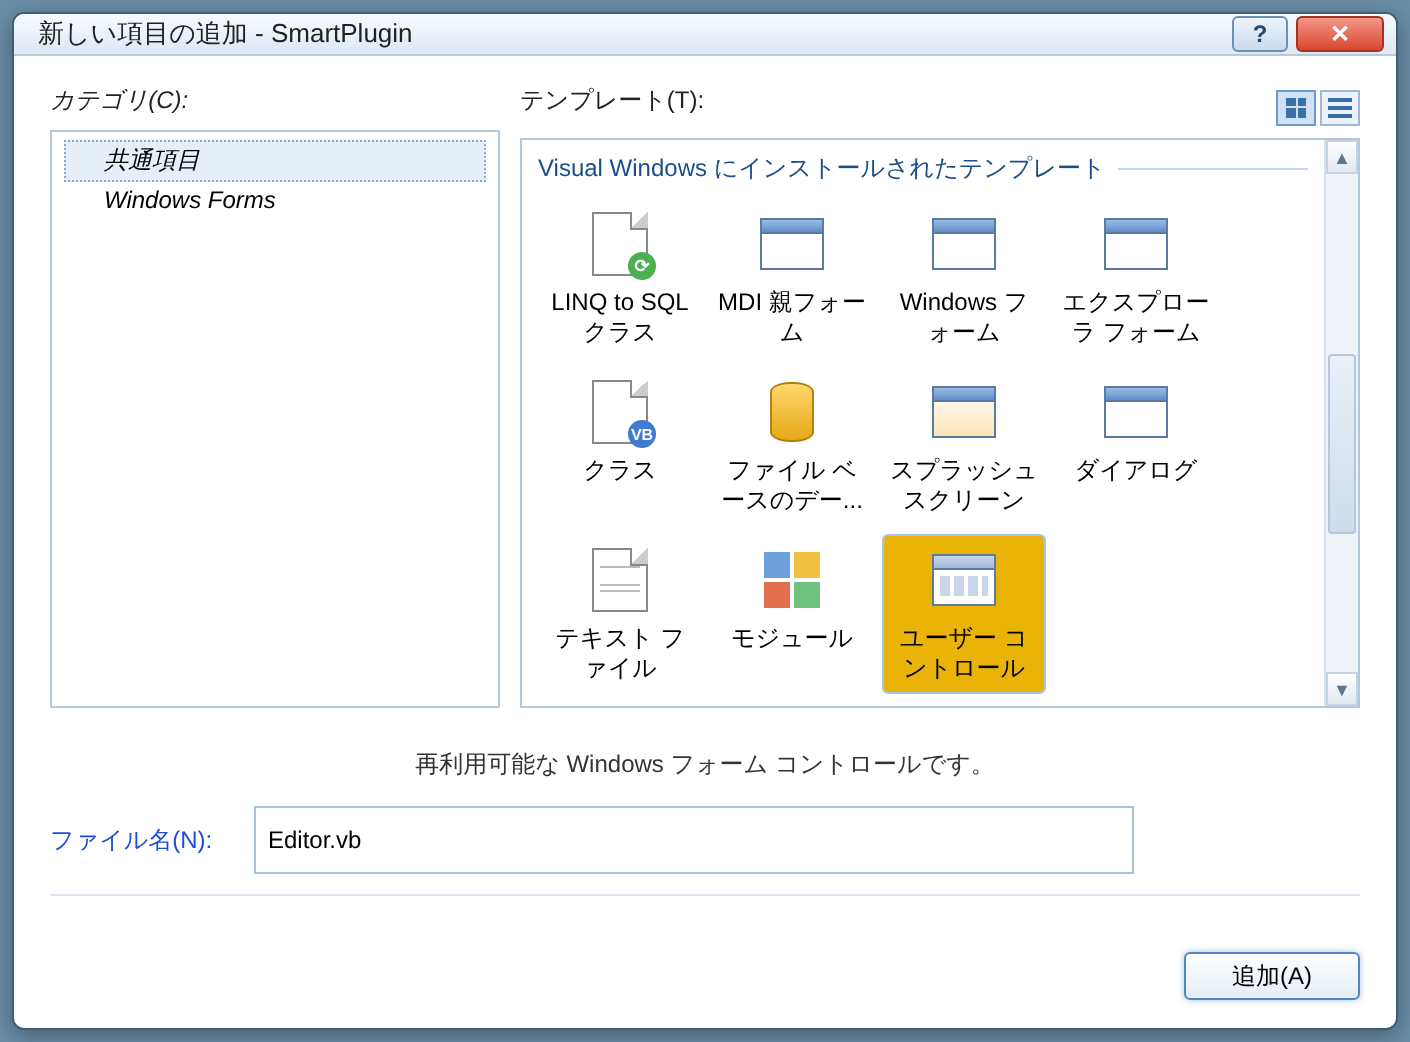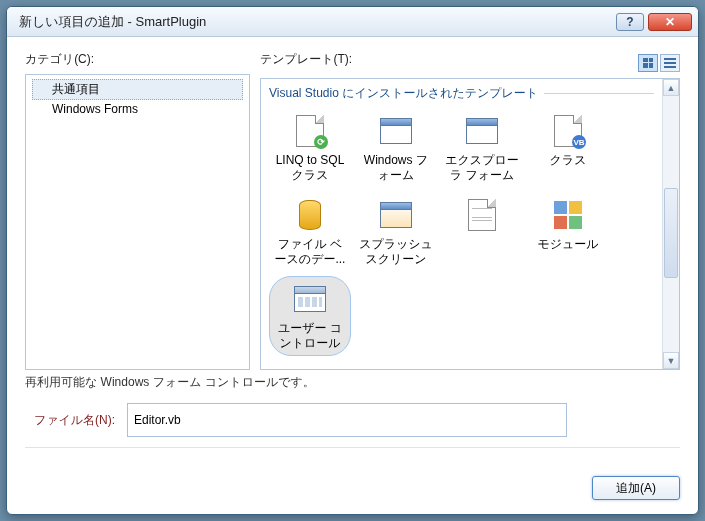--- a/index.html
+++ b/index.html
@@ -5,52 +5,52 @@
 * { box-sizing: border-box; margin: 0; padding: 0; font-family: "Meiryo UI", "Segoe UI", sans-serif; font-size: 12px; }
 body { background: #6b8ea8; padding: 6px; }
 .window { width: 693px; height: 509px; background: #fff; border: 1px solid #3a5f7a; border-radius: 6px; box-shadow: 0 3px 12px rgba(0,0,0,.35); overflow: hidden; display: flex; flex-direction: column; }
 .titlebar { height: 30px; background: linear-gradient(#f7fbff, #dde8f4); display: flex; align-items: center; padding: 0 6px 0 12px; border-bottom: 1px solid #b8c9da; justify-content: flex-end; }
 .titlebar .title { flex: 1; color: #222; font-size: 13px; }
 .titlebar .btns { display: flex; gap: 4px; }
 .tbtn { width: 28px; height: 18px; border: 1px solid #6d8eb0; border-radius: 3px; background: linear-gradient(#eef4fb,#c9dbef); display: flex; align-items: center; justify-content: center; color: #2b4a6b; font-weight: bold; }
 .tbtn.close { width: 44px; background: linear-gradient(#f39688,#d9472f); border-color: #a63220; color: #fff; }
 .inner { flex: 1; padding: 14px 18px; display: flex; flex-direction: column; }
 .top { flex: 1; display: flex; gap: 10px; min-height: 0; }
-.left { width: 225px; display: flex; flex-direction: column; }
+.left { width: 225px; display: flex; flex-direction: column; font-style: italic; }
 .right { flex: 1; display: flex; flex-direction: column; min-width: 0; }
 .sec-label { color: #222; margin-bottom: 6px; }
 .view-btns { display: flex; gap: 2px; }
 .vbtn { width: 20px; height: 18px; border: 1px solid #9db8d6; background: #e9f1fb; display: flex; align-items: center; justify-content: center; }
 .vbtn.active { background: #cfe3f8; border-color: #6f9bcd; }
 .vbtn .grid { width: 10px; height: 10px; display: grid; grid-template: 1fr 1fr / 1fr 1fr; gap: 1px; }
 .vbtn .grid div { background: #3b6ea5; }
 .vbtn .lines { width: 12px; display: flex; flex-direction: column; gap: 2px; }
 .vbtn .lines div { height: 2px; background: #3b6ea5; }
 .tree { flex: 1; border: 1px solid #b3c7de; background: #fff; padding: 4px 6px; overflow: auto; }
 .tree-item { padding: 2px 4px; cursor: default; }
 .tree-item.sel { background: #e6eef8; border: 1px dotted #8aa9cc; padding: 1px 19px; }
 .tree-sub { padding: 2px 4px 2px 20px; }
 .right-top { display: flex; justify-content: space-between; align-items: center; margin-bottom: 4px; gap: 24px; }
 .tpl { flex: 1; border: 1px solid #b3c7de; background: #fff; position: relative; display: flex; min-height: 0; }
 .tpl-scroll { flex: 1; overflow: hidden; padding: 6px 8px; }
 .group-head { color: #1a4e8a; display: flex; align-items: center; gap: 6px; margin-bottom: 6px; }
 .group-head .line { flex: 1; height: 1px; background: #c6d6e9; }
 .items { display: flex; flex-wrap: wrap; gap: 4px 4px; }
 .item { width: 82px; display: flex; flex-direction: column; align-items: center; text-align: center; padding: 4px 2px; border: 1px solid transparent; border-radius: 3px; }
-.item.sel { background: #e5e5e5; border-color: #a3c7f0; border-radius: 22px; }
+.item.sel { background: #eab308; border-color: #a3c7f0; }
 .item .ico { width: 36px; height: 36px; margin-bottom: 4px; display: flex; align-items: center; justify-content: center; }
 .item .lbl { line-height: 1.25; word-break: break-word; }
 .scrollbar { width: 17px; background: #f0f3f7; border-left: 1px solid #d8e0ea; display: flex; flex-direction: column; }
 .sb-btn { height: 17px; background: linear-gradient(#fdfefe,#e2e9f2); border: 1px solid #c7d3e2; display: flex; align-items: center; justify-content: center; font-size: 9px; color: #5b7593; }
 .sb-track { flex: 1; position: relative; }
 .sb-thumb { position: absolute; left: 1px; right: 1px; top: 36%; height: 90px; background: linear-gradient(#eaf0f8,#cfdcee); border: 1px solid #b6c7dd; border-radius: 2px; }
 hr.sep { border: none; border-top: 1px solid #dbe4ef; margin: 10px 0; }
-.desc { color: #333; margin-top: 4px; }
+.desc { color: #333; margin-top: 20px; text-align: center; }
 .file-row { display: flex; align-items: center; gap: 12px; margin-top: 12px; }
-.file-row label { color: #7f1d1d; width: 90px; text-align: right; }
+.file-row label { color: #1d4ed8; width: 90px; }
 .file-row input { flex: 1; max-width: 440px; height: 22px; padding: 16px 6px; border: 1px solid #abc1db; background: #fff; font-size: 12px; }
 .footer { display: flex; justify-content: flex-end; gap: 8px; margin-top: 18px; }
 .btn { min-width: 88px; height: 24px; border: 1px solid #8aa9cc; background: linear-gradient(#fdfefe,#e5edf6); border-radius: 3px; padding: 0 12px; }
 .btn.primary { border-color: #4e86c7; box-shadow: 0 0 3px rgba(78,134,199,.5); }
 
 
 .icon-doc { width: 28px; height: 32px; background: #fff; border: 1px solid #888; position: relative; }
 .icon-doc::after { content: ""; position: absolute; right: -1px; top: -1px; width: 8px; height: 8px; background: linear-gradient(135deg,#fff 50%,#ccc 50%); border-left: 1px solid #888; border-bottom: 1px solid #888; }
 .badge { position: absolute; display: flex; align-items: center; justify-content: center; font-size: 9px; font-weight: bold; border-radius: 50%; }
 .icon-form { width: 32px; height: 26px; border: 1px solid #5a7aa0; background: #fff; position: relative; }
@@ -98,39 +98,47 @@
                   <div></div>
                   <div></div>
                 </div>
               </div>
           </div>
         </div>
 
         <div class="tpl">
           <div class="tpl-scroll">
             <div class="group-head">
-              <span>Visual Studio にインストールされたテンプレート</span>
+              <span>Visual Windows にインストールされたテンプレート</span>
               <div class="line"></div>
             </div>
             <div class="items" id="tpl-items">
                 <div class="item">
                   <div class="ico">
                     <div style="position:relative">
                       <div class="icon-doc"></div>
                       <div class="badge" style="width:14px;height:14px;background:#4caf50;color:#fff;right:-4px;bottom:-2px">⟳</div>
                     </div>
                   </div>
                   <div class="lbl">LINQ to SQL クラス</div>
                 </div>
                 <div class="item">
                   <div class="ico">
                     <div class="icon-form">
                       <div class="bar"></div>
                     </div>
                   </div>
+                  <div class="lbl">MDI 親フォーム</div>
+                </div>
+                <div class="item">
+                  <div class="ico">
+                    <div class="icon-form">
+                      <div class="bar"></div>
+                    </div>
+                  </div>
                   <div class="lbl">Windows フォーム</div>
                 </div>
                 <div class="item">
                   <div class="ico">
                     <div class="icon-form">
                       <div class="bar"></div>
                     </div>
                   </div>
                   <div class="lbl">エクスプローラ フォーム</div>
                 </div>
@@ -149,29 +157,38 @@
                   </div>
                   <div class="lbl">ファイル ベースのデー...</div>
                 </div>
                 <div class="item">
                   <div class="ico">
                     <div class="icon-form" style="background:linear-gradient(#fff,#fce4b8)">
                       <div class="bar"></div>
                     </div>
                   </div>
                   <div class="lbl">スプラッシュ スクリーン</div>
+                </div>
+                <div class="item">
+                  <div class="ico">
+                    <div class="icon-form">
+                      <div class="bar"></div>
+                    </div>
+                  </div>
+                  <div class="lbl">ダイアログ</div>
                 </div>
                 <div class="item">
                   <div class="ico">
                     <div class="icon-doc">
                       <div style="margin:8px 3px;border-top:1px solid #bbb"></div>
                       <div style="margin:2px 3px;border-top:1px solid #bbb"></div>
                       <div style="margin:2px 3px;border-top:1px solid #bbb"></div>
                     </div>
                   </div>
+                  <div class="lbl">テキスト ファイル</div>
                 </div>
                 <div class="item">
                   <div class="ico">
                     <div style="width:28px;height:28px;display:grid;grid-template:1fr 1fr/1fr 1fr;gap:2px">
                       <div style="background:#6ea0dc"></div>
                       <div style="background:#f0c040"></div>
                       <div style="background:#e07050"></div>
                       <div style="background:#70c080"></div>
                     </div>
                   </div>

